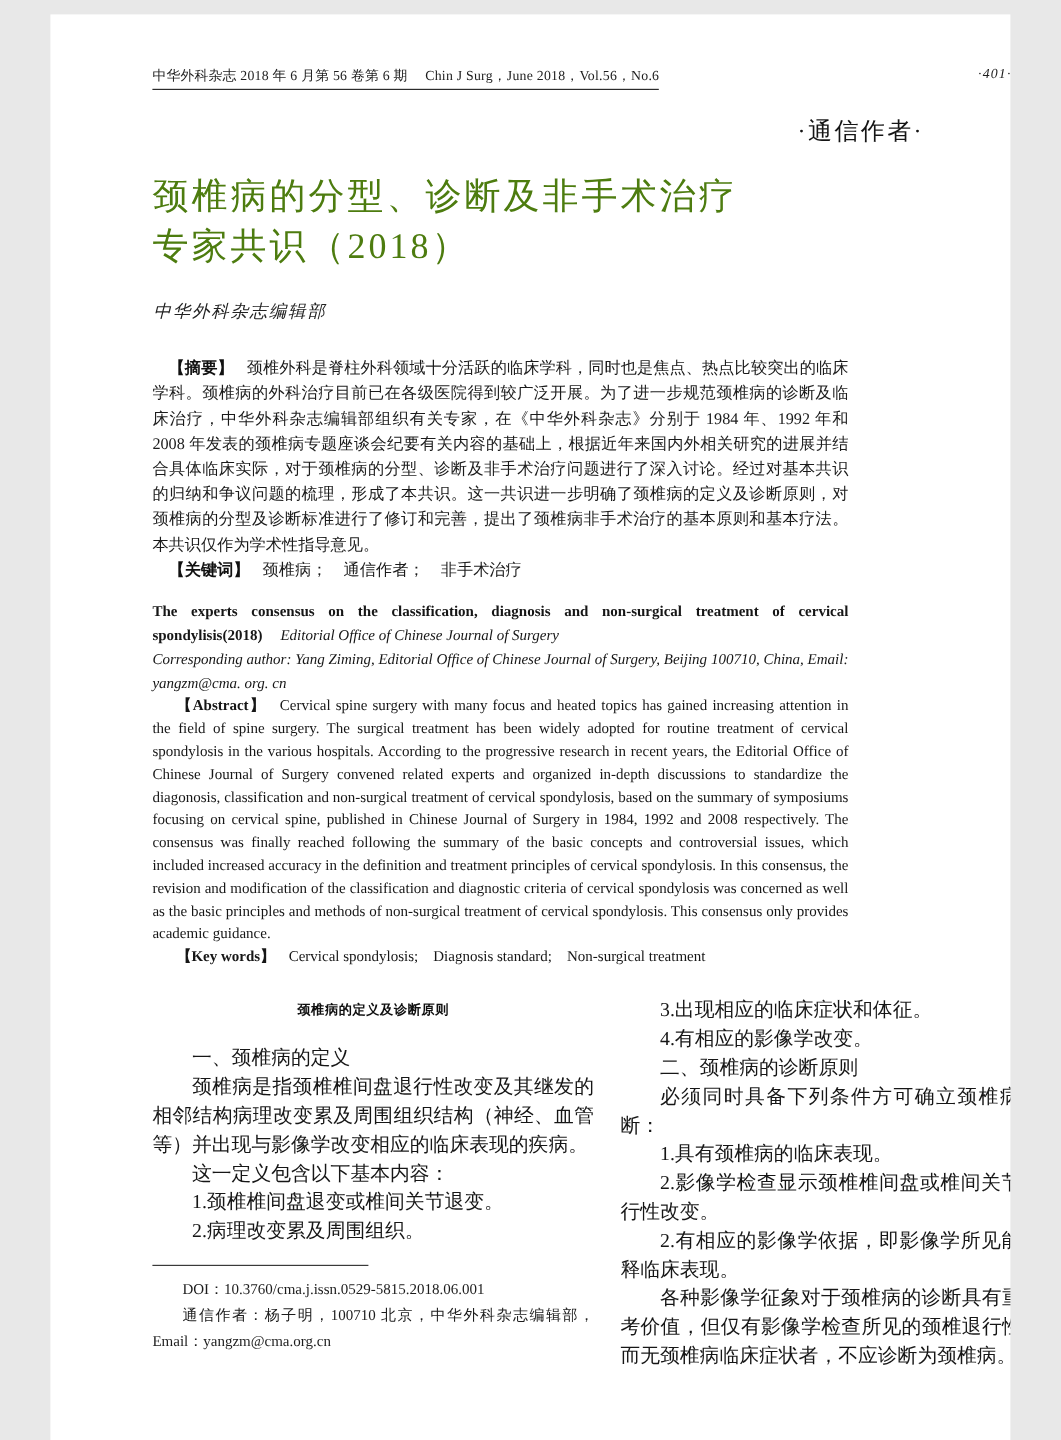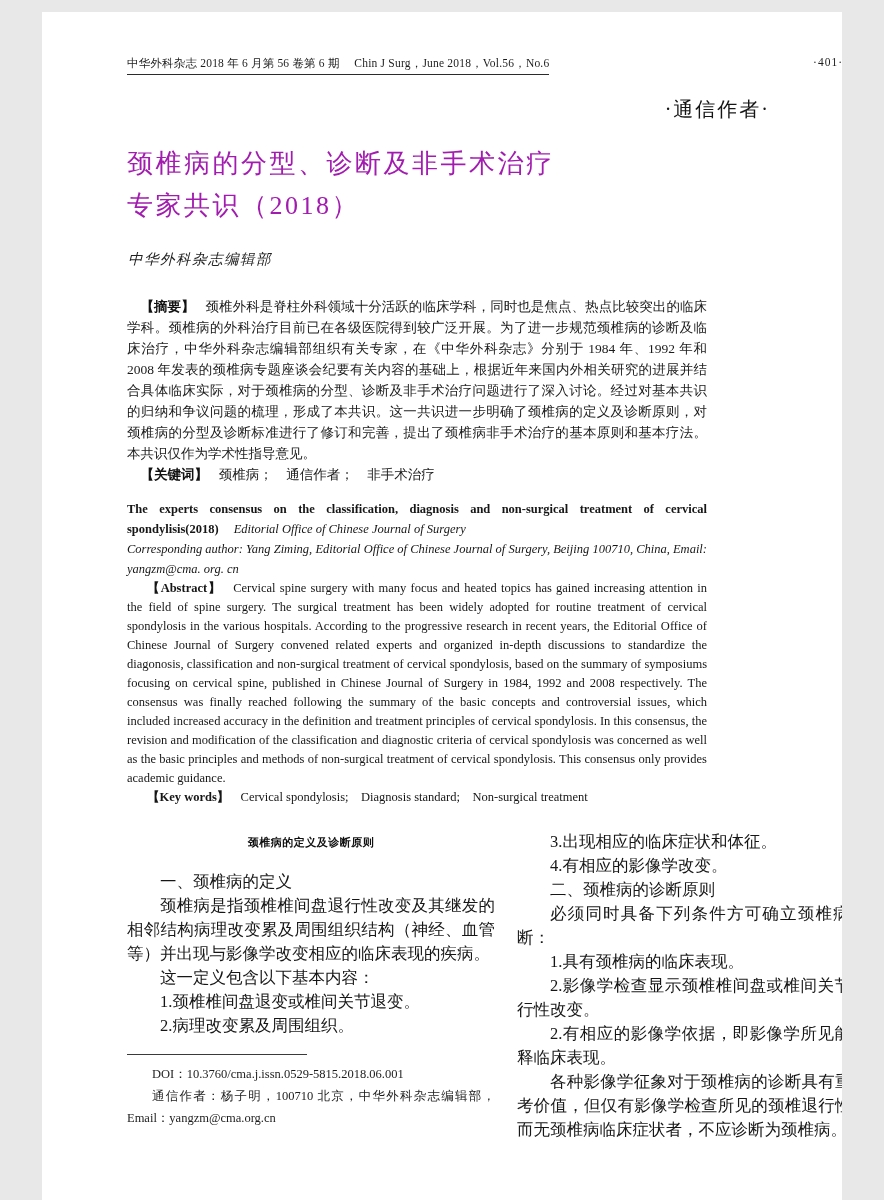--- a/index.html
+++ b/index.html
@@ -12,29 +12,29 @@
     font-family:"Liberation Serif","DejaVu Serif",serif;
     overflow:hidden;
   }
   
   .header-row{
     position:absolute;left:85px;top:44px;width:716px;
     display:flex;justify-content:space-between;align-items:flex-start;
     font-size:11.5px;color:#1d1d1d;
   }
   .journal-line{border-bottom:1px solid #2b2b2b;padding-bottom:3px;letter-spacing:.2px;}
-  .page-no{letter-spacing:1px;}
+  .page-no{letter-spacing:1px;font-style:italic;}
   .column-label{
     position:absolute;top:84px;right:72px;
     font-size:20px;letter-spacing:2px;color:#151515;
   }
   
   .title-block{
     position:absolute;left:85px;top:131px;
-    font-size:26px;line-height:42px;letter-spacing:2.5px;color:#a21caf;
+    font-size:30px;line-height:42px;letter-spacing:2.5px;color:#4d7c0f;
   }
   .byline{
     position:absolute;left:86px;top:238px;
     font-size:14.5px;font-style:italic;letter-spacing:1.5px;color:#222;
   }
   
   .front{position:absolute;left:85px;top:284px;width:580px;}
   .abs-cn{font-size:13.5px;line-height:21px;text-align:justify;color:#1b1b1b;}
   .abs-cn p{margin:0;text-indent:1em;}
   .kw-cn{margin:0;text-indent:1em;font-size:13.5px;line-height:21px;}

